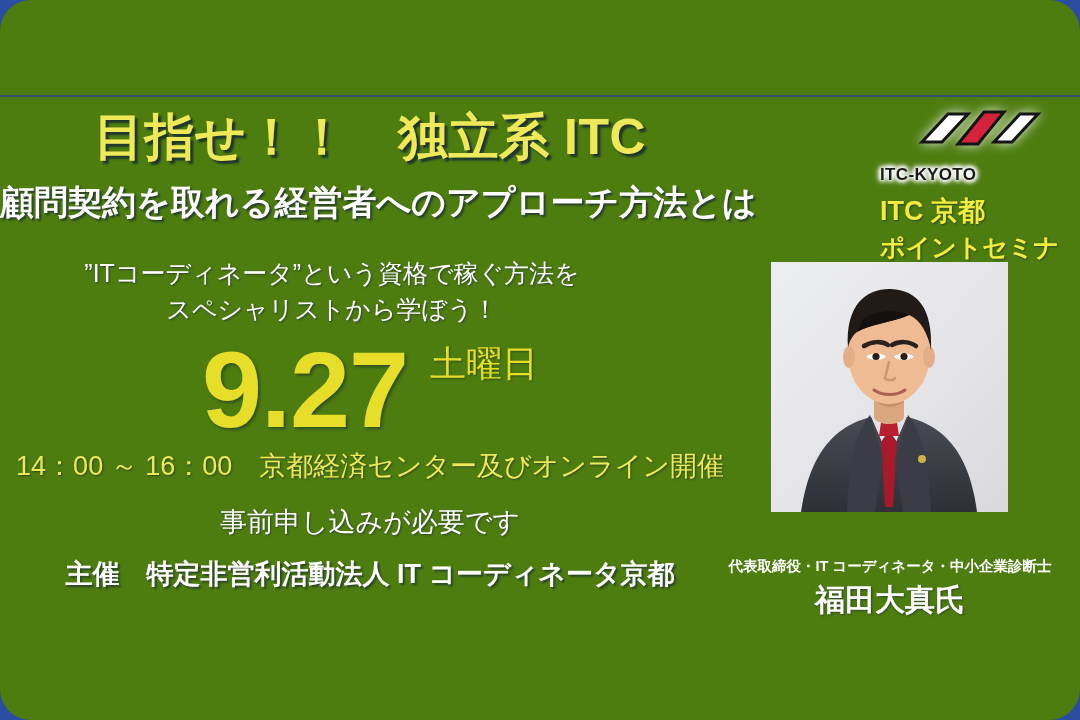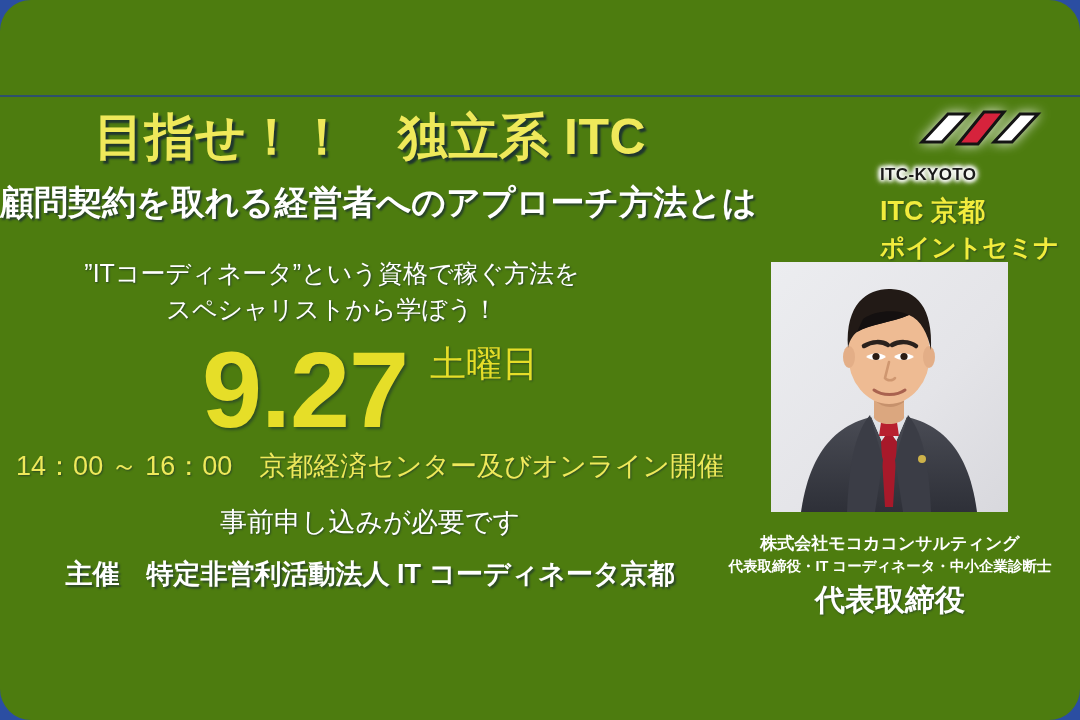--- a/index.html
+++ b/index.html
@@ -326,17 +326,16 @@
         <circle cx="105" cy="94.5" r="3.6" fill="#2b1d14"></circle>
         <circle cx="133" cy="94.5" r="3.6" fill="#2b1d14"></circle>
 
         <path d="M118 100 L114 116 C 116 119, 122 119, 124 116" stroke="#cf9770" stroke-width="2.6" fill="none" stroke-linecap="round"></path>
 
         <path d="M103 128 C 111 134, 126 134, 134 128" stroke="#a9624f" stroke-width="3" fill="none" stroke-linecap="round"></path>
       </g>
     </svg>
   </div>
 
-  <div class="speaker-org">株式会社モコカコンサルティング</div>
   <div class="speaker-title">代表取締役・IT コーディネータ・中小企業診断士</div>
-  <div class="speaker-name">代表取締役</div>
+  <div class="speaker-name">福田大真氏</div>
 
 </div>
 
 </body></html>

